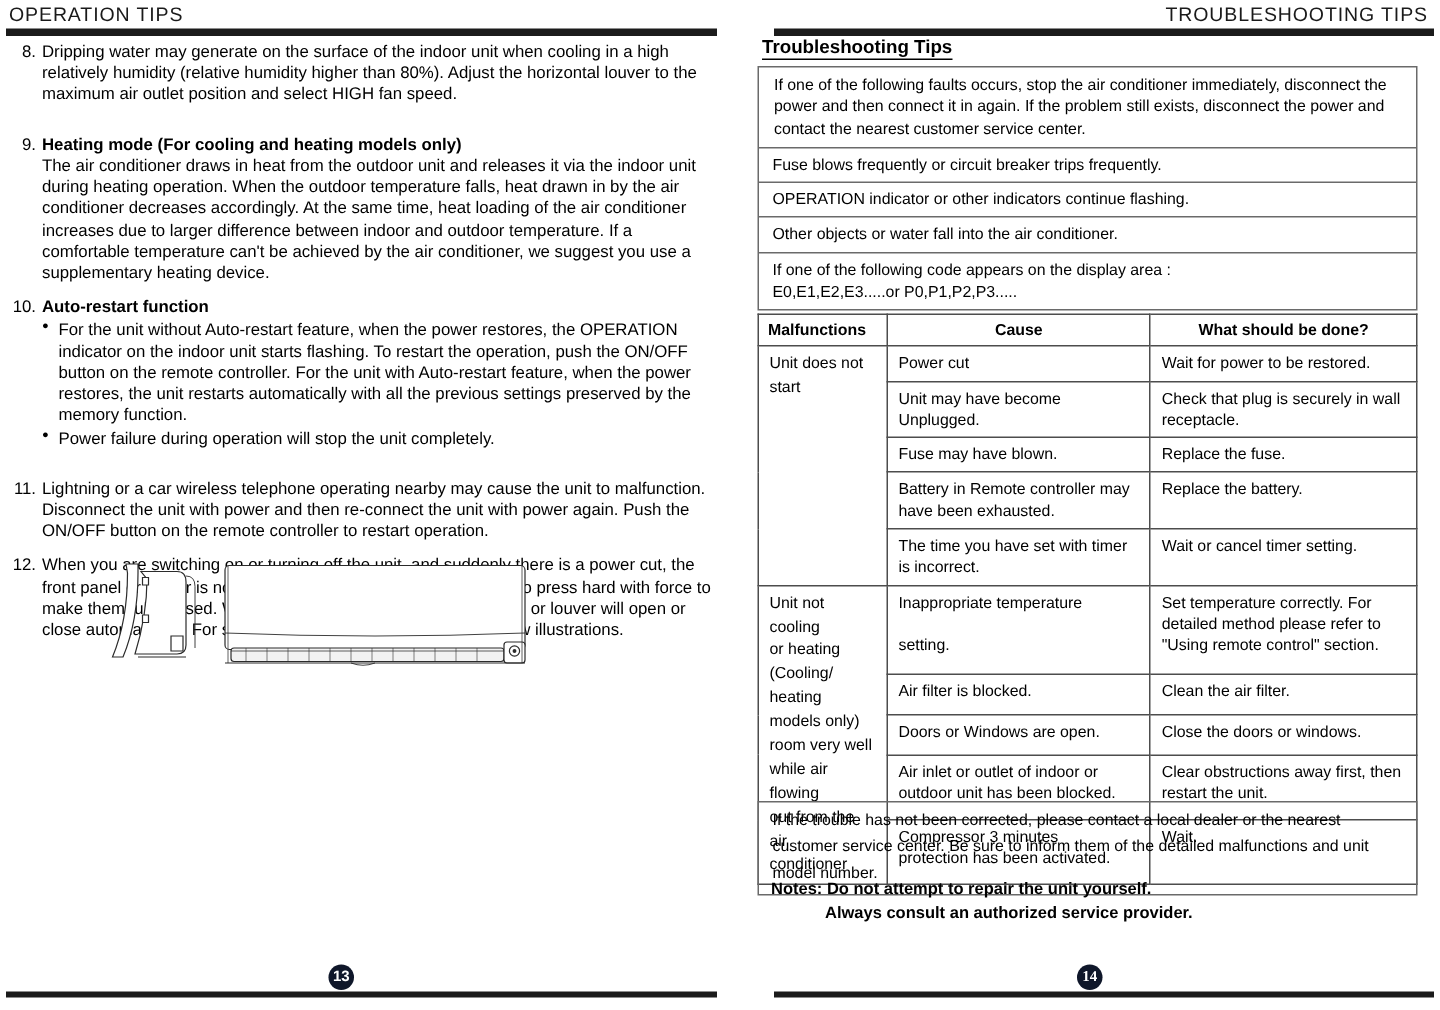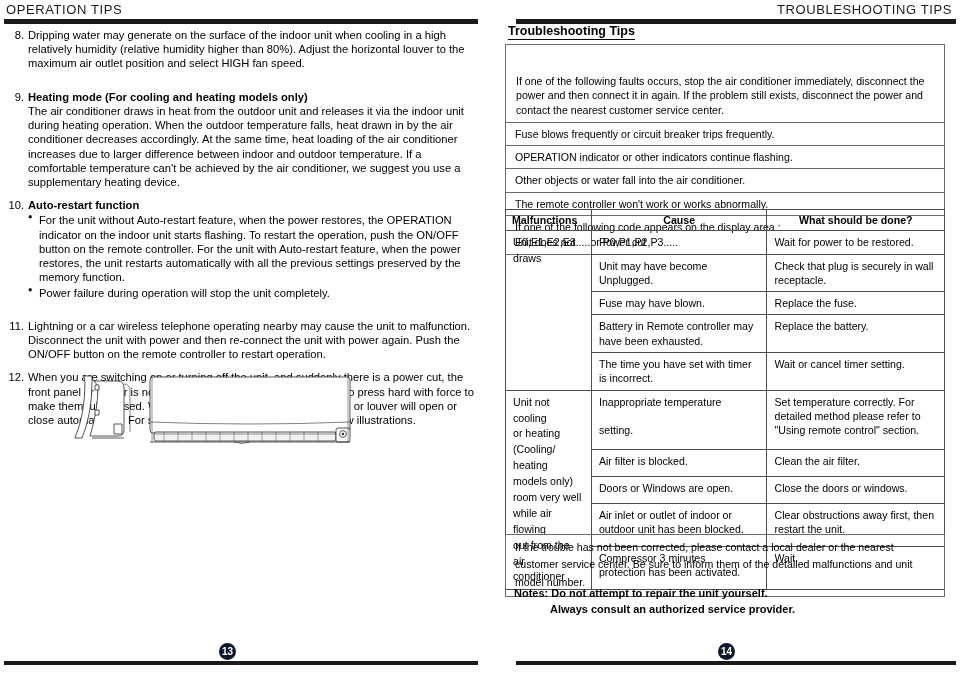--- a/index.html
+++ b/index.html
@@ -46,21 +46,21 @@
 
   .pagenum {
     position: absolute; bottom: 13px;
     width: 17px; height: 17px; border-radius: 50%;
     background: #0f172a; color: #fff;
     font-size: 10px; font-weight: bold;
     display: flex; align-items: center; justify-content: center;
     line-height: 1;
   }
   .pagenum-left  { left: 219px; }
-  .pagenum-right { left: 718px; }
+  .pagenum-right { left: 718px; font-family: Liberation Serif, serif; }
 
   
   .lbody {
     position: absolute; top: 28px; left: 8px; width: 470px;
     font-size: 11.2px; line-height: 1.27;
   }
   .item { display: flex; margin-bottom: 9px; }
   .item-num { width: 20px; flex: 0 0 20px; text-align: right; padding-right: 4px; }
   .item-body { flex: 1 1 auto; }
   .item-title { font-weight: bold; display: block; }
@@ -80,21 +80,21 @@
   .rhead {
     position: absolute; top: 24px; left: 18px;
     font-size: 12.5px; font-weight: bold;
     border-bottom: 1.6px solid #000; padding-bottom: 1px;
   }
   .rbox {
     position: absolute; left: 15px; top: 44px; width: 440px;
     border: 1px solid #6a6a6a;
     font-size: 10.6px; line-height: 1.35;
   }
-  .rbox-intro { padding: 5px 8px 5px 10px; border-bottom: 1px solid #6a6a6a; margin-top: 24px; }
+  .rbox-intro { padding: 5px 8px 5px 10px; border-bottom: 1px solid #6a6a6a; }
   .trouble-grid { display: flex; }
   .trouble-label {
     flex: 0 0 67px; border-right: 1px solid #6a6a6a;
     font-weight: bold; font-size: 10.8px;
     display: flex; align-items: center; justify-content: center;
   }
   .trouble-rows { flex: 1 1 auto; }
   .trouble-rows .trow { padding: 4px 8px 4px 9px; border-bottom: 1px solid #6a6a6a; }
   .trouble-rows .trow:last-child { border-bottom: none; }
   .trouble-rows .trow.tall { line-height: 1.4; }
@@ -230,40 +230,39 @@
 
     <div class="rhead">Troubleshooting Tips</div>
 
     <div class="rbox">
       <div class="rbox-intro">If one of the following faults occurs, stop the air conditioner immediately, disconnect the power and then connect it in again. If the problem still exists, disconnect the power and contact the nearest customer service center.</div>
       <div class="trouble-grid">
         <div class="trouble-rows">
           <div class="trow">Fuse blows frequently or circuit breaker trips frequently.</div>
           <div class="trow">OPERATION indicator or other indicators continue flashing.</div>
           <div class="trow">Other objects or water fall into the air conditioner.</div>
-          <div class="trow">The remote controller won't work or works abnormally.</div>
           <div class="trow tall" style="white-space:pre-line">If one of the following code appears on the display area :
 E0,E1,E2,E3.....or P0,P1,P2,P3.....</div>
         </div>
       </div>
     </div>
 
     <table class="mtable">
       <thead>
         <tr>
           <th class="c1 col-mal">Malfunctions</th>
           <th class="col-cause">Cause</th>
           <th class="col-done">What should be done?</th>
         </tr>
       </thead>
       <tbody>
 
         <tr>
           <td class="mal-cell" rowspan="5" style="white-space:pre-line">Unit does not
-draws</td>
+start</td>
           <td style="white-space:pre-line">Power cut</td>
           <td style="white-space:pre-line">Wait for power to be restored.</td>
         </tr>
         <tr>
           <td style="white-space:pre-line">Unit may have become Unplugged.</td>
           <td style="white-space:pre-line">Check that plug is securely in wall
   receptacle.</td>
         </tr>
         <tr>
           <td style="white-space:pre-line">Fuse may have blown.</td>

